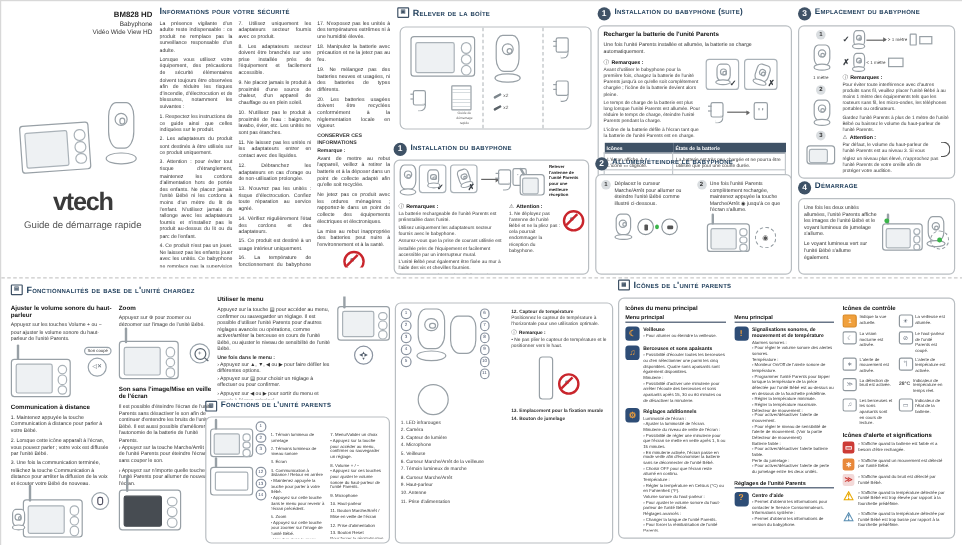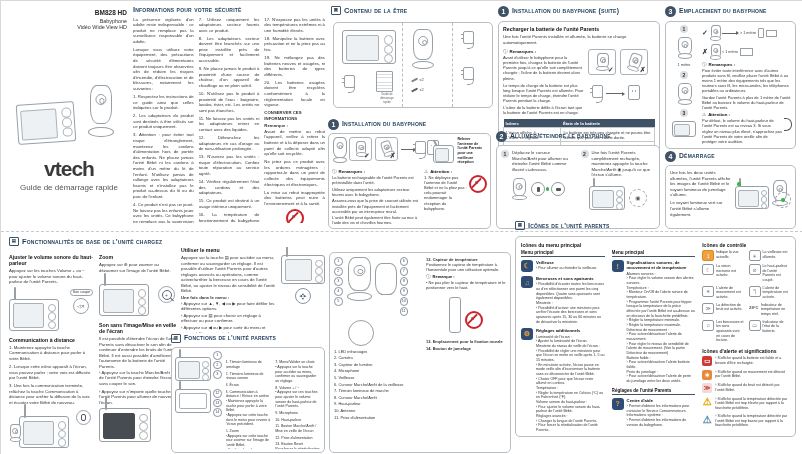--- a/index.html
+++ b/index.html
@@ -169,21 +169,21 @@
             <p>La mise au rebut inappropriée des batteries peut nuire à l'environnement et à la santé.</p>
           </div>
         <div class="noo" style="margin:1px auto 0 auto;"></div>
       </div>
     </div>
   </section>
 
   <section style="left:330px;top:5px;width:162px;height:102px;">
     <div class="h1">
       <span class="hico">▣</span>
-      <span>Contenu de la être</span>
+      <span>Relever de la boîte</span>
     </div>
     <div class="box" style="position:absolute;left:2px;top:16px;right:0;bottom:0;display:flex;">
       <div style="flex:1.4;position:relative;border-right:1px dashed #b9bec2;">
         <div class="mon" style="position:absolute;left:8px;top:7px;width:52px;height:32px;">
           <div class="scr"></div>
             <div class="keys">
               <i></i>
               <i></i>
               <i></i>
             </div>
@@ -740,21 +740,21 @@
         <div style="display:flex;justify-content:center;margin:6px 0;">
           <div style="width:10px;height:34px;border:1.2px solid #98a0a6;border-radius:3px;"></div>
           <div class="noo" style="margin:14px 0 0 4px;"></div>
         </div>
         <div class="t2 b">13. Emplacement pour la fixation murale</div>
         <div class="t2 b" style="margin-top:2px;">14. Bouton de jumelage</div>
       </div>
     </div>
   </section>
 
-  <section style="left:514px;top:220px;width:281px;height:216px;">
+  <section style="left:514px;top:232px;width:281px;height:216px;">
     <div class="h1">
       <span class="hico">▦</span>
       <span>Icônes de l'unité parents</span>
     </div>
     <div class="box" style="position:absolute;left:0;top:15px;right:0;bottom:0;padding:5px;display:flex;gap:7px;">
 
       <div style="flex:1;overflow:hidden;">
         <div class="colhead">Icônes du menu principal</div>
         <div class="subhead">Menu principal</div>
         <div>

